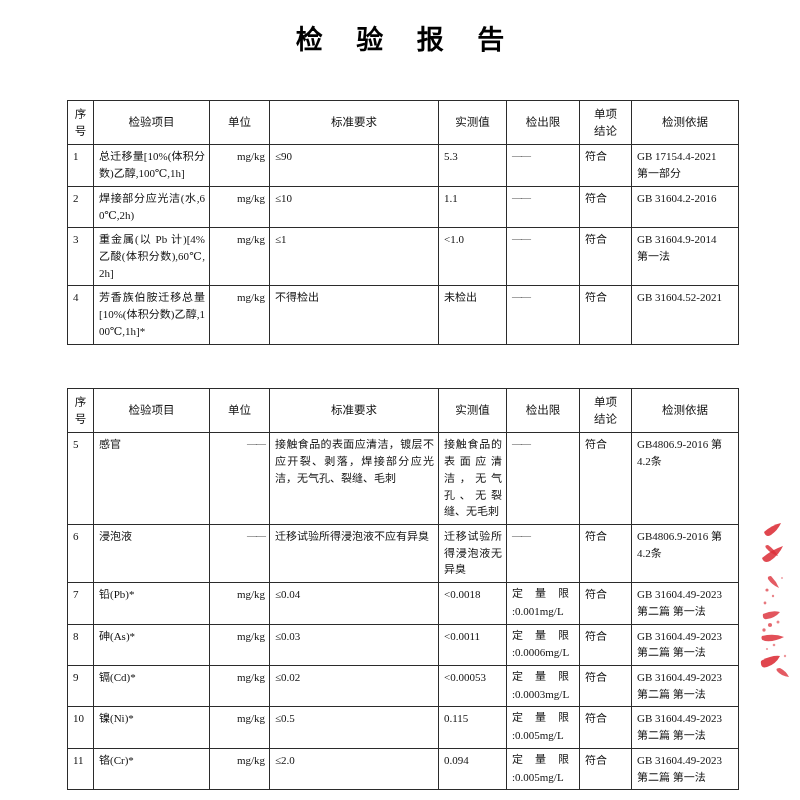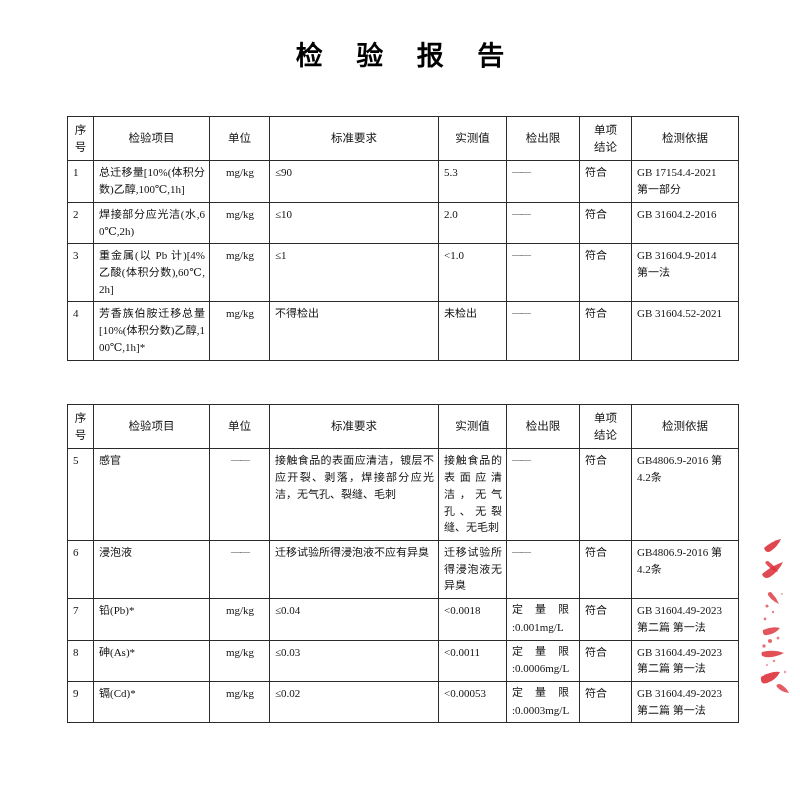--- a/index.html
+++ b/index.html
@@ -26,21 +26,21 @@
   }
 
   
   .doc-title {
     text-align: center;
     font-size: 27px;
     font-weight: 700;
     letter-spacing: 13px;
     text-indent: 13px;
     color: #000000;
-    margin: 16px;
+    margin: 0;
     padding-top: 18px;
     font-family: "Liberation Sans", "DejaVu Sans", sans-serif;
   }
 
   
   .table-block {
     position: absolute;
     left: 67px;
     width: 671px;
   }
@@ -80,21 +80,21 @@
   col.c-no      { width: 26px; }
   col.c-item    { width: 116px; }
   col.c-unit    { width: 60px; }
   col.c-std     { width: 169px; }
   col.c-meas    { width: 68px; }
   col.c-lod     { width: 73px; }
   col.c-concl   { width: 52px; }
   col.c-basis   { width: 107px; }
 
   .cell-no      { text-align: left; padding-left: 6px; }
-  .cell-unit    { text-align: center; }
+  .cell-unit    { text-align: right; }
 
   
   .just {
     text-align: justify;
     text-align-last: left;
     text-justify: inter-character;
   }
 
   .dash {
     display: inline-block;
@@ -177,21 +177,21 @@
             <td>
               <span class="basis-line">GB 17154.4-2021</span>
               <span class="basis-line">第一部分</span>
             </td>
           </tr>
           <tr>
             <td class="cell-no">2</td>
             <td class="just">焊接部分应光洁(水,60℃,2h)</td>
             <td class="cell-unit">mg/kg</td>
             <td class="just">≤10</td>
-            <td class="just">2.0</td>
+            <td class="just">1.1</td>
             <td><span class="dash">——</span></td>
             <td>符合</td>
             <td>
               <span class="basis-line">GB 31604.2-2016</span>
             </td>
           </tr>
           <tr>
             <td class="cell-no">3</td>
             <td class="just">重金属(以 Pb 计)[4%乙酸(体积分数),60℃,2h]</td>
             <td class="cell-unit">mg/kg</td>
@@ -318,20 +318,52 @@
             <td>
               <span class="lod-label">定量限</span>
               <span class="lod-value">:0.0003mg/L</span>
             </td>
             <td>符合</td>
             <td>
               <span class="basis-line">GB 31604.49-2023</span>
               <span class="basis-line">第二篇 第一法</span>
             </td>
           </tr>
+          <tr>
+            <td class="cell-no">10</td>
+            <td class="just">镍(Ni)*</td>
+            <td class="cell-unit">mg/kg</td>
+            <td class="just">≤0.5</td>
+            <td class="just">0.115</td>
+            <td>
+              <span class="lod-label">定量限</span>
+              <span class="lod-value">:0.005mg/L</span>
+            </td>
+            <td>符合</td>
+            <td>
+              <span class="basis-line">GB 31604.49-2023</span>
+              <span class="basis-line">第二篇 第一法</span>
+            </td>
+          </tr>
+          <tr>
+            <td class="cell-no">11</td>
+            <td class="just">铬(Cr)*</td>
+            <td class="cell-unit">mg/kg</td>
+            <td class="just">≤2.0</td>
+            <td class="just">0.094</td>
+            <td>
+              <span class="lod-label">定量限</span>
+              <span class="lod-value">:0.005mg/L</span>
+            </td>
+            <td>符合</td>
+            <td>
+              <span class="basis-line">GB 31604.49-2023</span>
+              <span class="basis-line">第二篇 第一法</span>
+            </td>
+          </tr>
         </tbody>
     </table>
   </div>
 
   <svg class="stamp-fragment" viewBox="0 0 42 172">
     <g fill="#d9202a">
       <path d="M6 14 q8 -7 17 -9 q-3 7 -10 12 q-5 3 -7 -3 z" opacity="0.9"></path>
       <path d="M10 27 q6 4 10 11 q-7 -2 -12 -8 q-2 -3 2 -3 z" opacity="0.85"></path>
       <path d="M4 40 q11 -9 21 -12 q-4 9 -13 15 q-6 3 -8 -3 z" opacity="0.88"></path>
       <path d="M13 58 q5 5 8 12 q-7 -3 -11 -9 q-1 -3 3 -3 z" opacity="0.8"></path>

